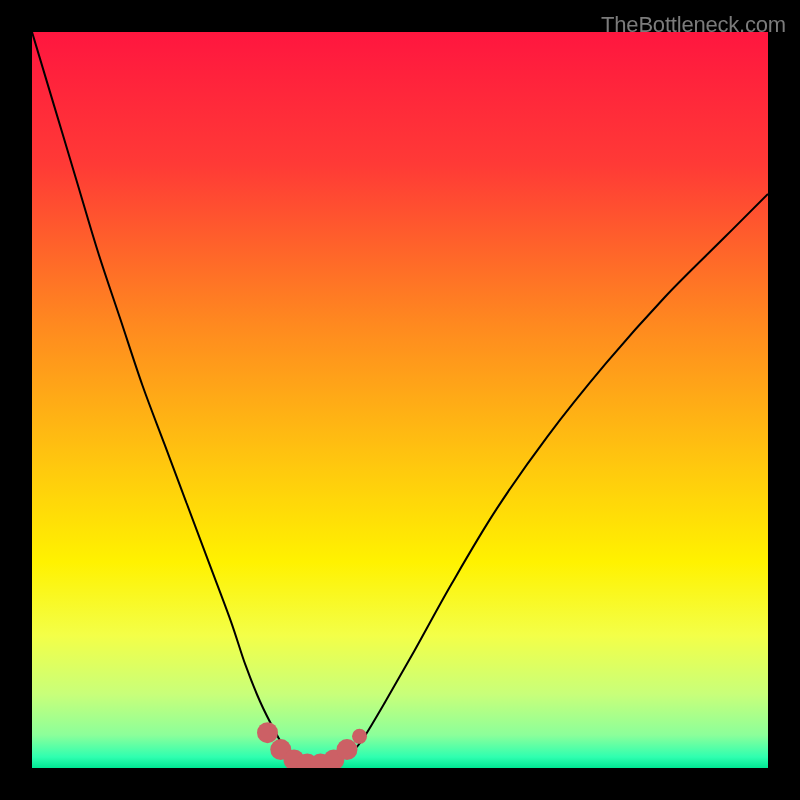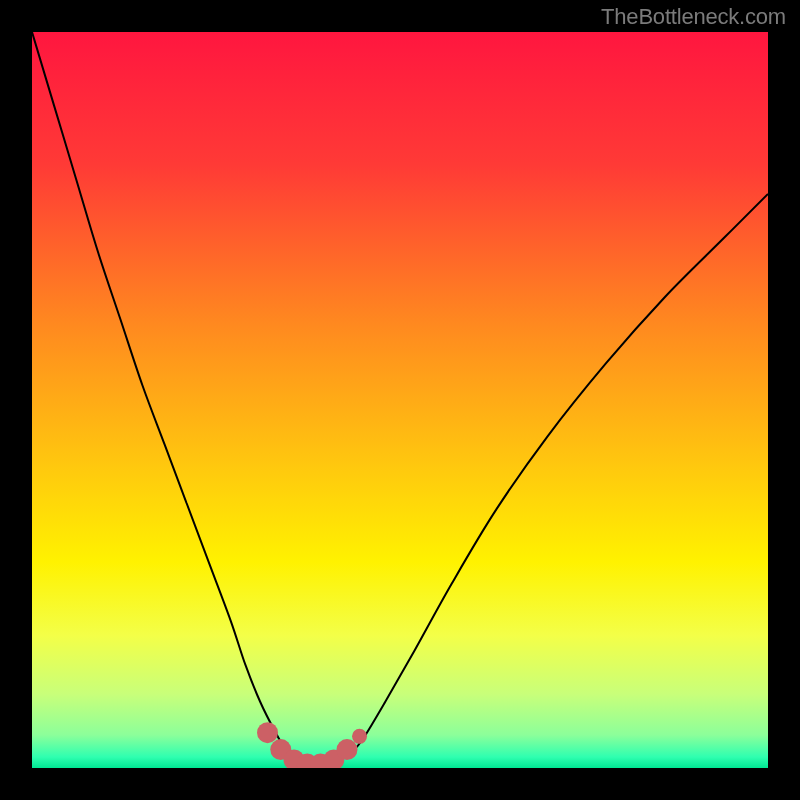--- a/index.html
+++ b/index.html
@@ -14,21 +14,21 @@
   .frame {
     position: absolute;
     top: 0;
     left: 0;
     width: 800px;
     height: 800px;
     background: #000;
   }
   .watermark {
     position: absolute;
-    top: 4px;
+    top: 12px;
     right: 14px;
     color: #7b7b7b;
     font-size: 22px;
     font-weight: 500;
     letter-spacing: -0.2px;
   }
   svg {
     position: absolute;
     top: 0;
     left: 0;

